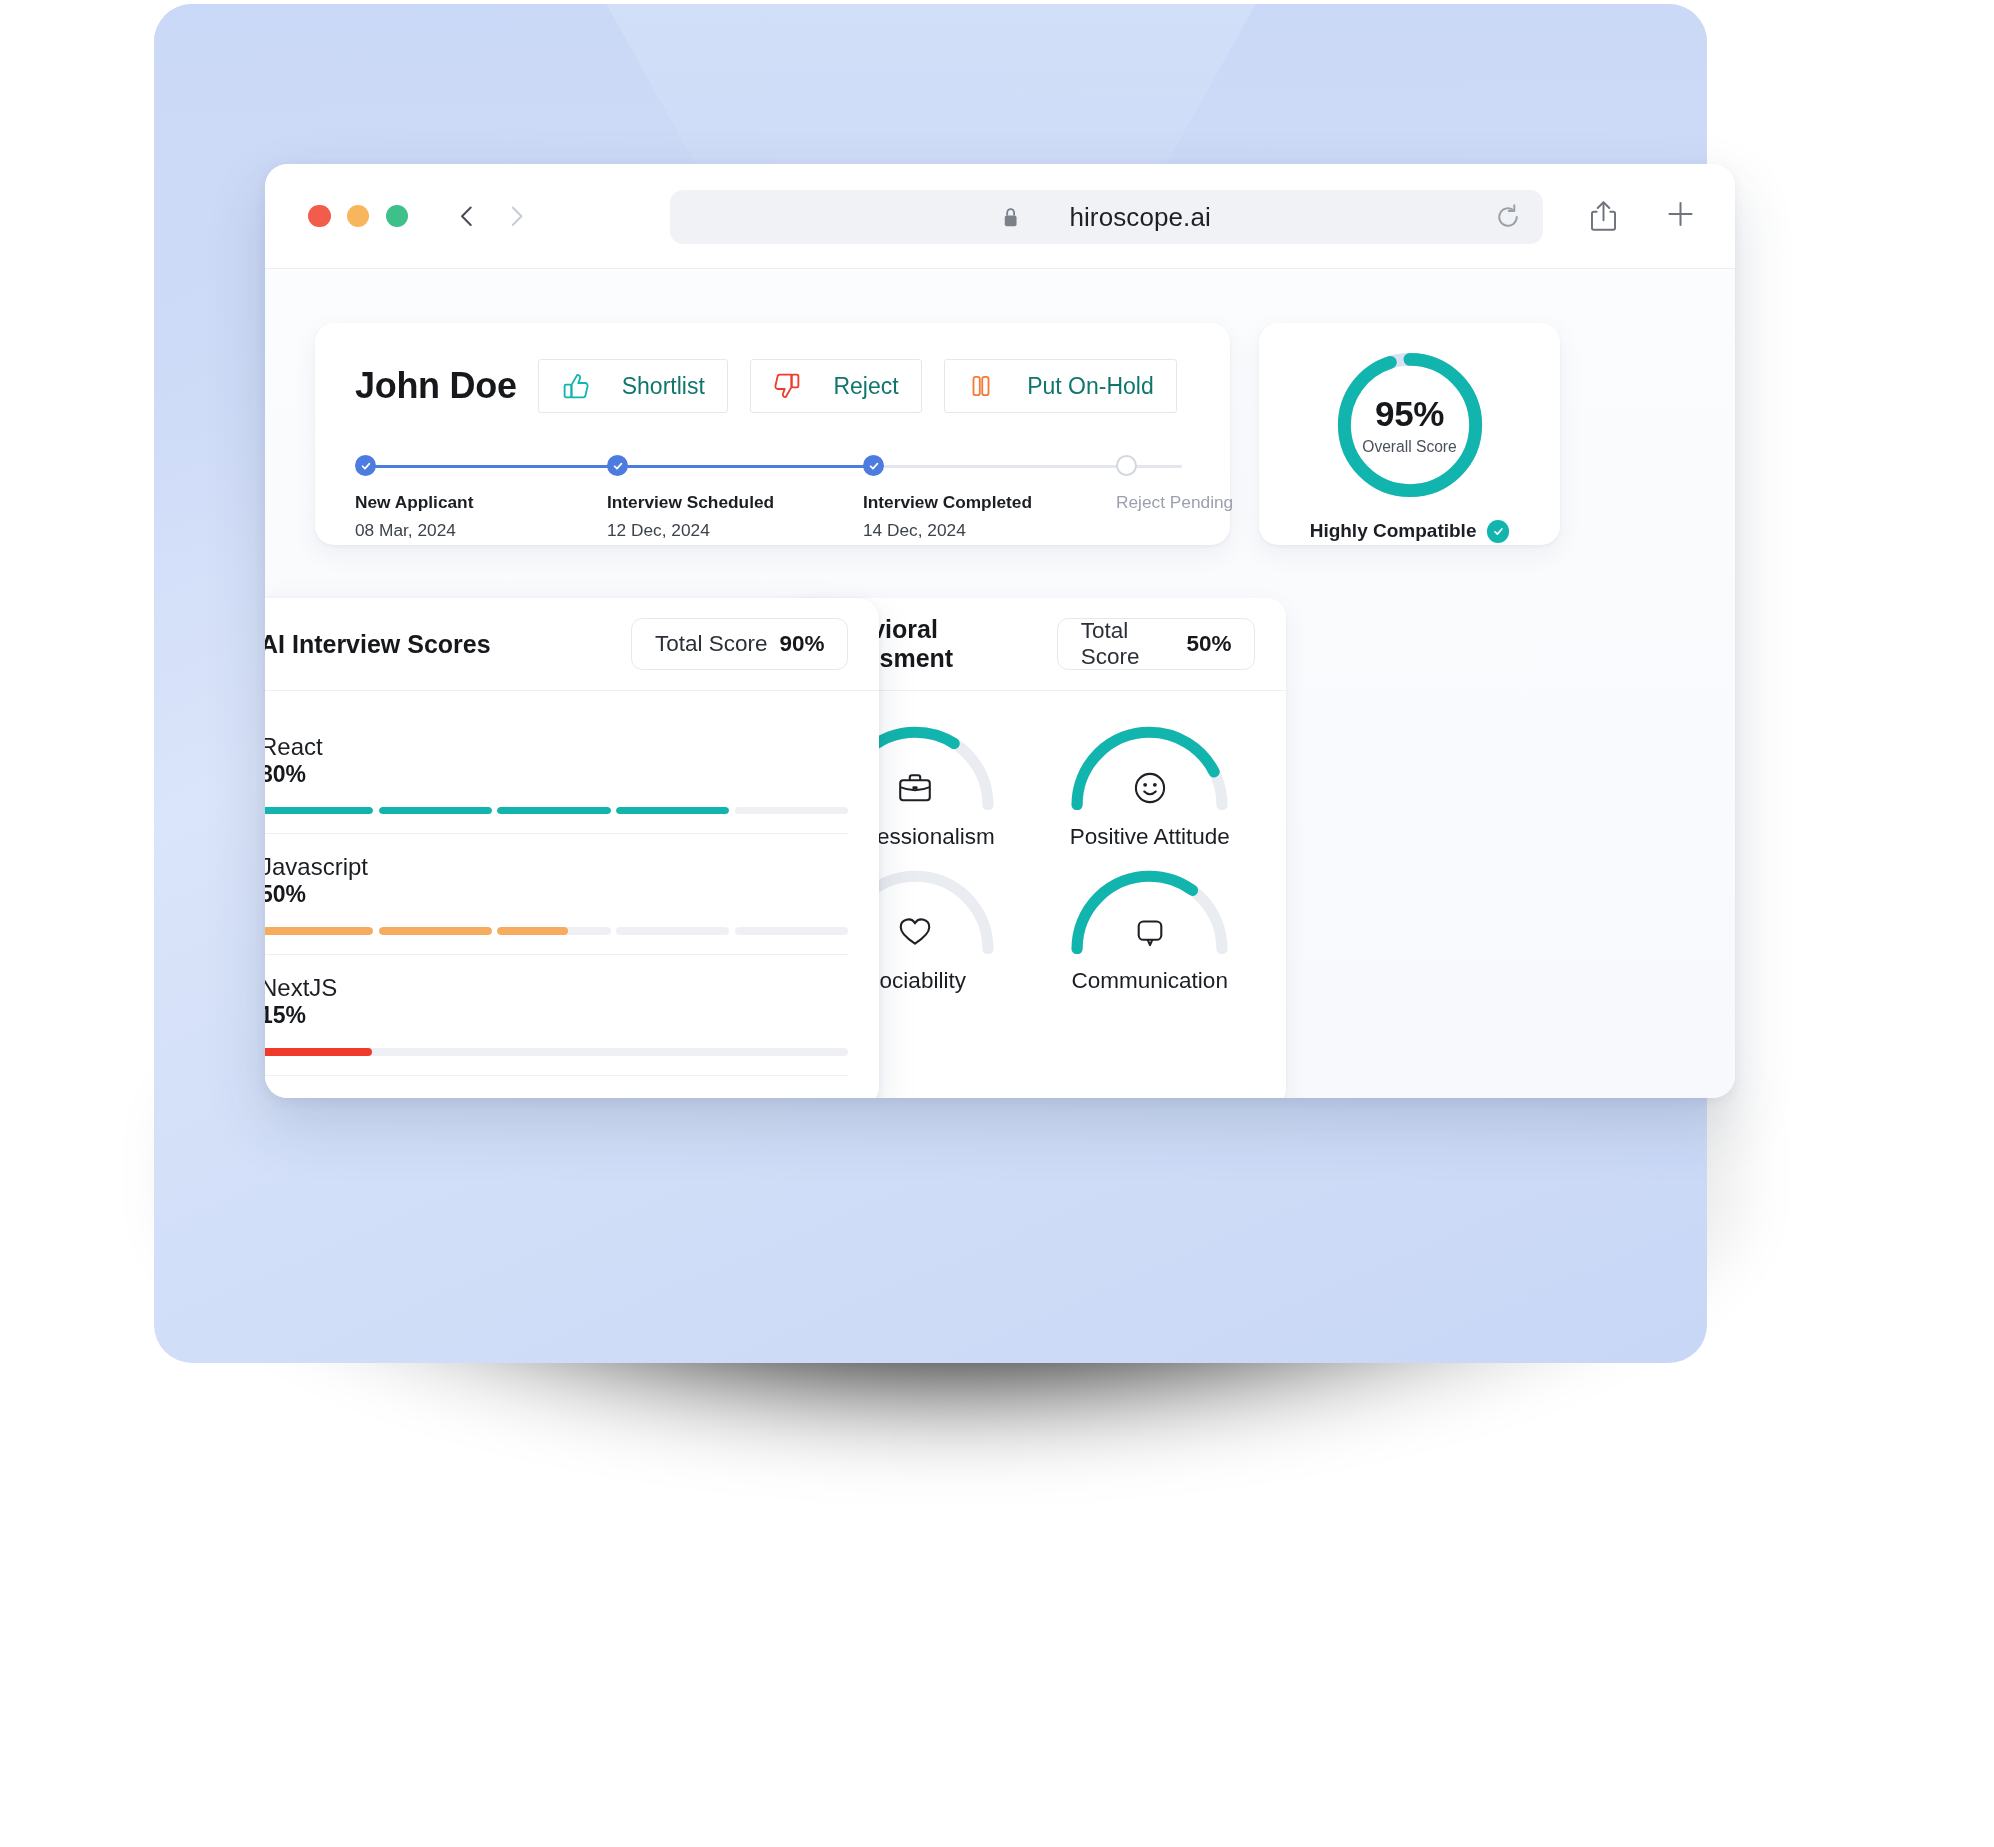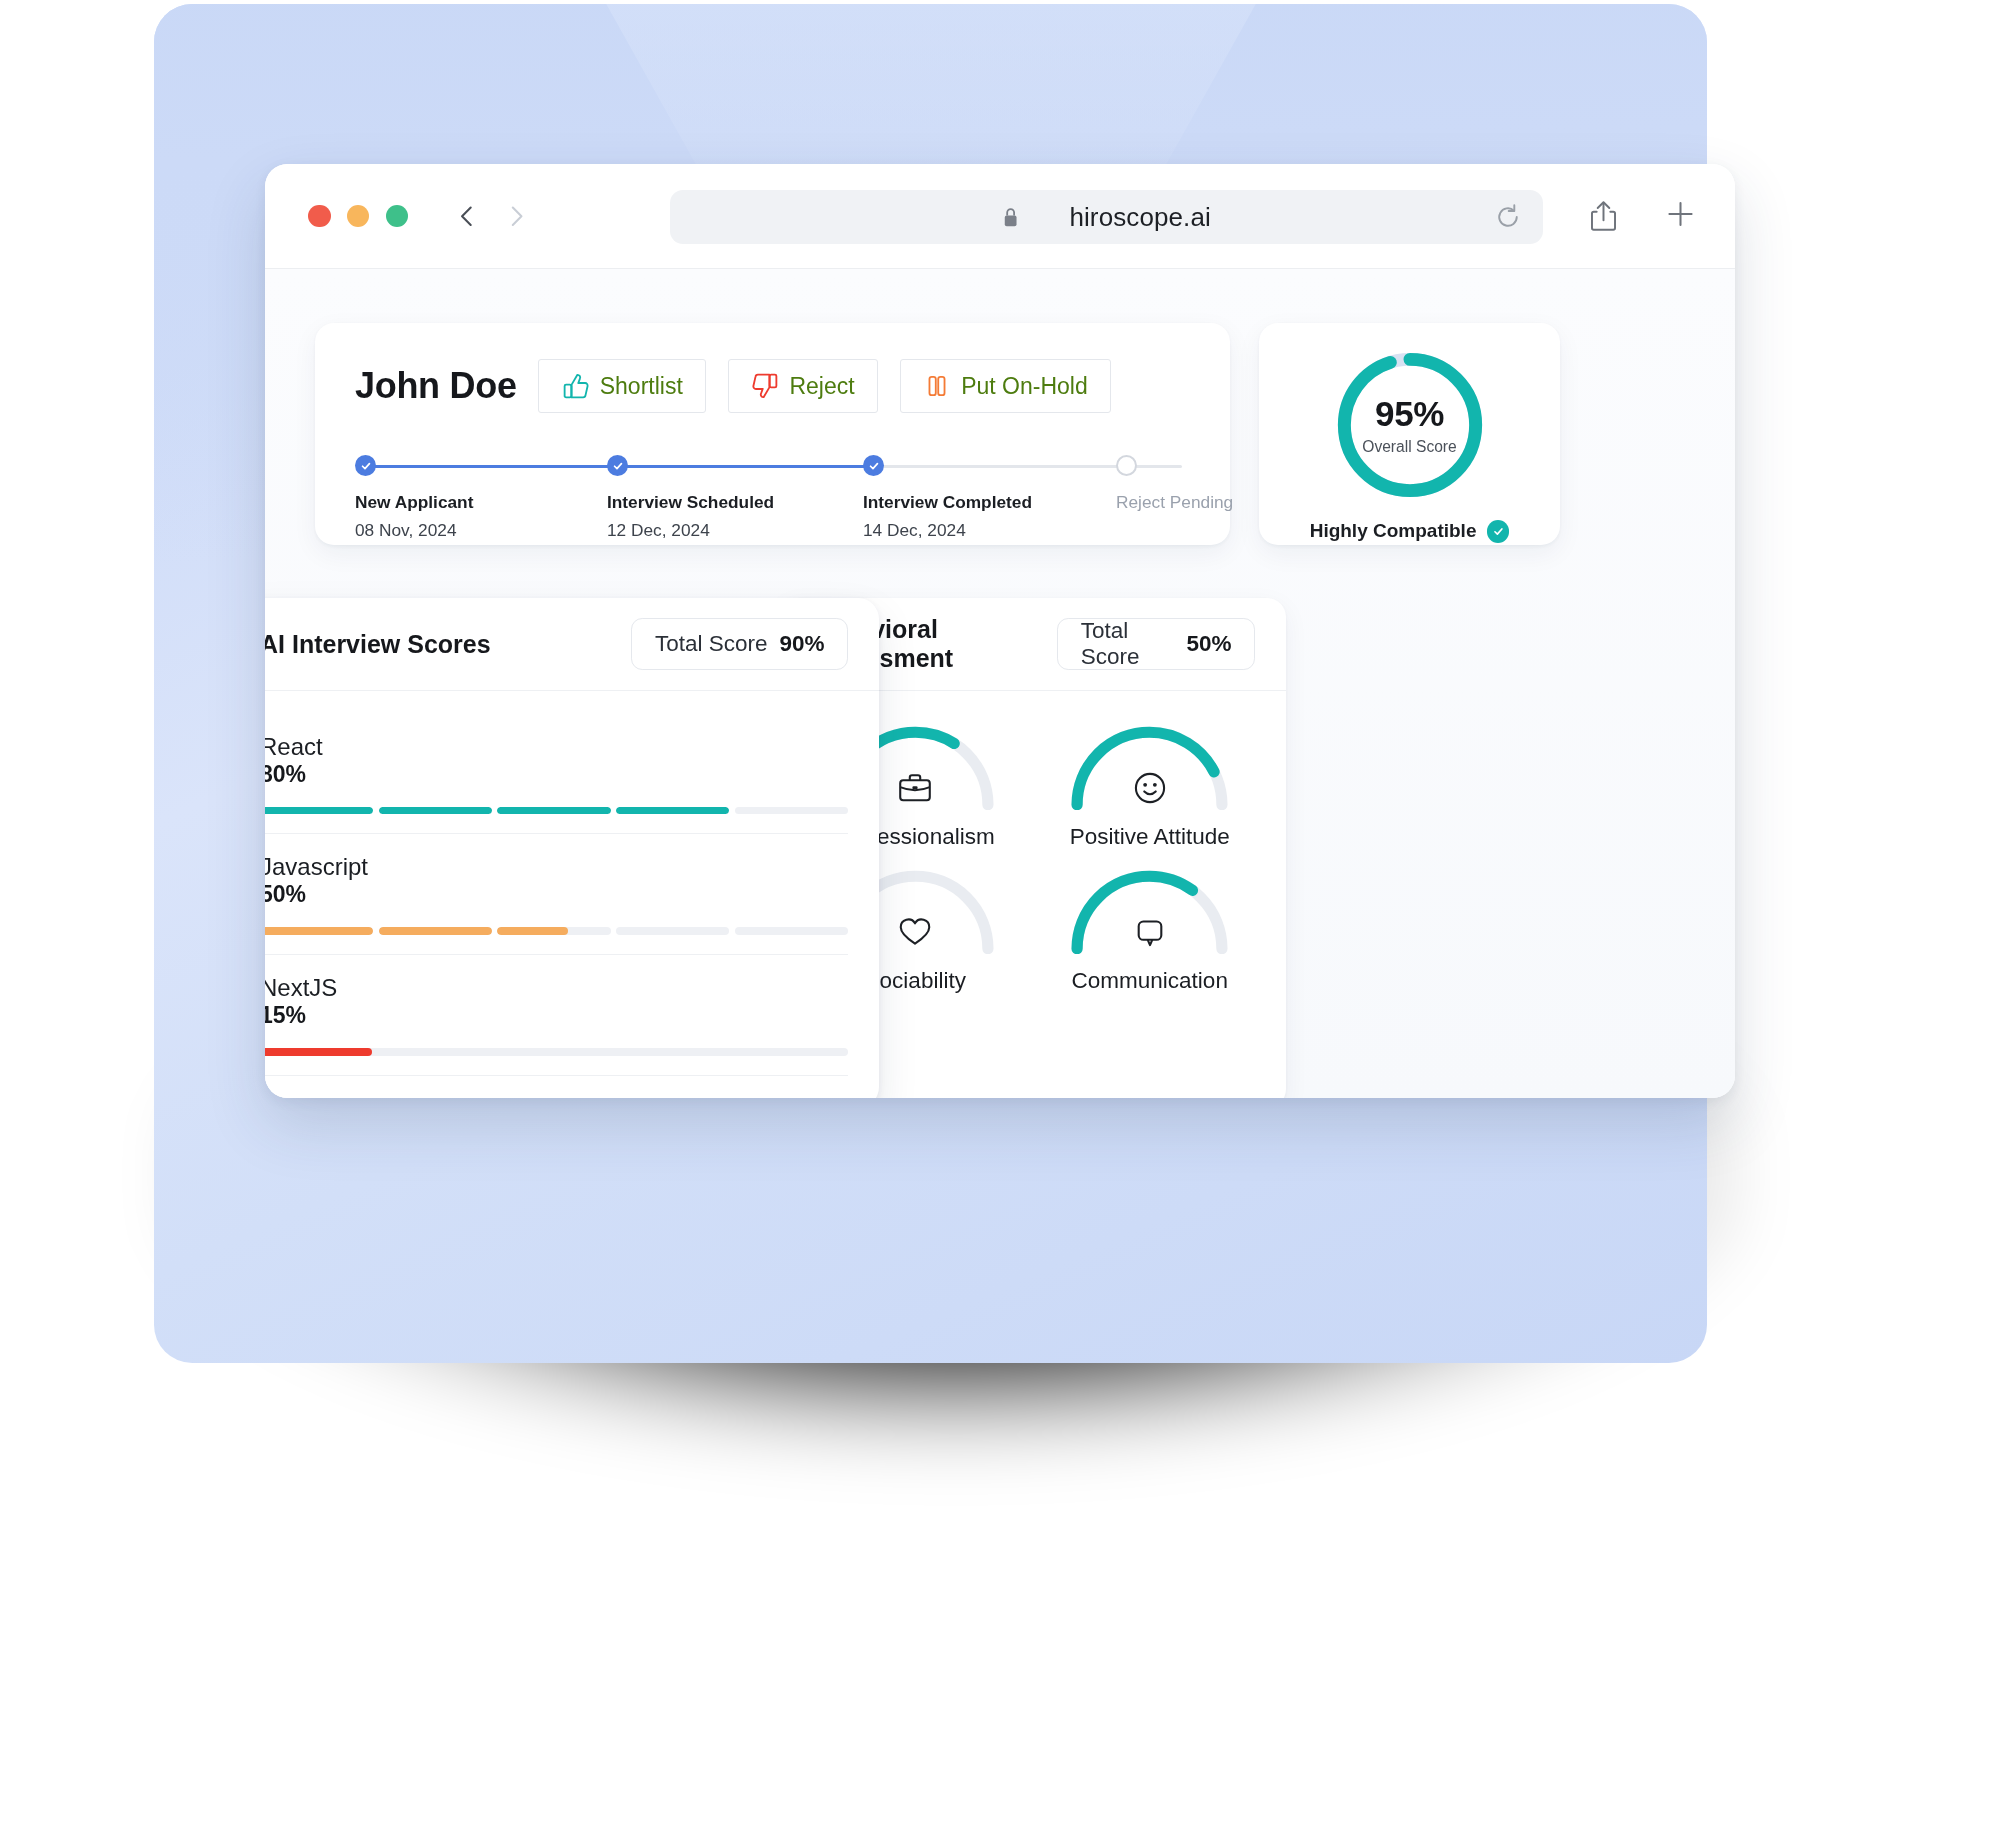--- a/index.html
+++ b/index.html
@@ -116,24 +116,24 @@
     background: #ffffff;
     border-radius: 19px;
     box-shadow: 0 1.7px 3.5px rgba(20,35,70,0.045), 0 8.6px 26px rgba(20,35,70,0.055);
   }
 
   
   .candidate-card { left: 50px; top: 54px; width: 915px; height: 222px; padding: 36px 40px; }
   .cand-top { display: flex; align-items: center; gap: 21.6px; }
   .cand-name { font-size: 36px; font-weight: 700; color: #16181c; letter-spacing: -0.3px; }
   .act-btn {
-    display: flex; align-items: center; gap: 10px;
+    display: flex; align-items: center; gap: 32px;
     height: 54px; padding: 0 22.5px;
     border: 1.4px solid #e4e7ec; border-radius: 3px;
-    background: #fff; font-size: 23px; color: #4d7c0f;
+    background: #fff; font-size: 23px; color: #0f766e;
   }
   .act-ico { width: 28px; height: 28px; display: block; }
 
   
   .stepper { position: relative; margin-top: 42px; height: 80px; }
   .track {
     position: absolute; left: 7.8px; right: 7.8px; top: 9.5px; height: 3.5px;
     background: #e3e6eb; border-radius: 1.7px;
   }
   .track-fill {
@@ -313,21 +313,21 @@
           <div class="track"></div>
           <div class="track-fill"></div>
 
           <div class="step" style="left:0px">
             <div class="dot done">
               <svg width="12" height="12" viewBox="0 0 14 14">
                   <path d="M3 7.3 L5.8 10 L11 4.3" fill="none" stroke="#fff" stroke-width="2" stroke-linecap="round" stroke-linejoin="round"></path>
                 </svg>
             </div>
             <div class="step-title">New Applicant</div>
-            <div class="step-date">08 Nov, 2024</div>
+            <div class="step-date">08 Mar, 2024</div>
           </div>
 
           <div class="step" style="left:252px">
             <div class="dot done">
               <svg width="12" height="12" viewBox="0 0 14 14">
                   <path d="M3 7.3 L5.8 10 L11 4.3" fill="none" stroke="#fff" stroke-width="2" stroke-linecap="round" stroke-linejoin="round"></path>
                 </svg>
             </div>
             <div class="step-title">Interview Scheduled</div>
             <div class="step-date">12 Dec, 2024</div>

